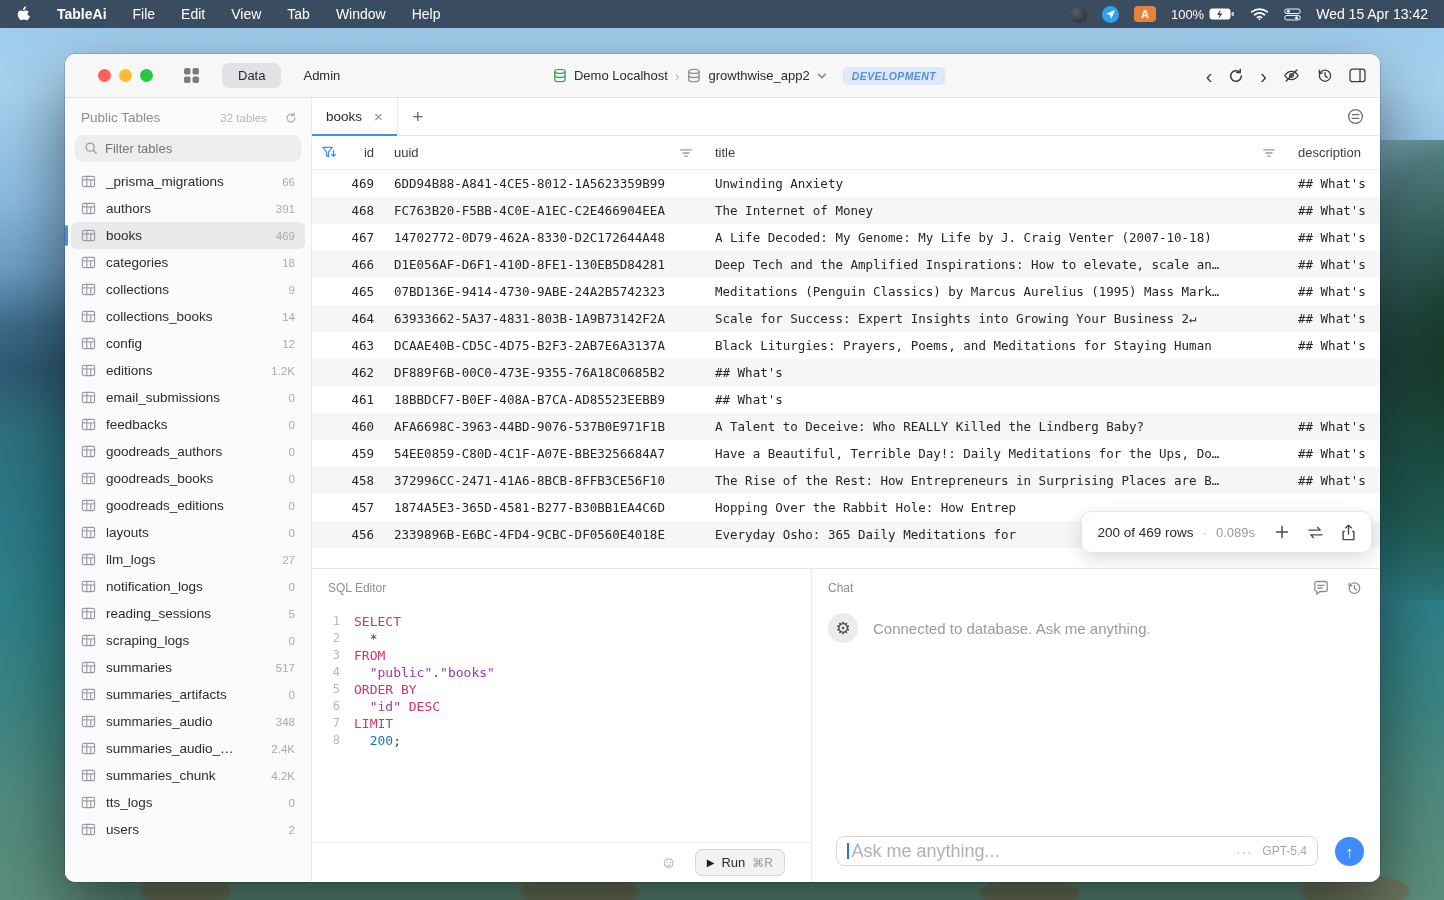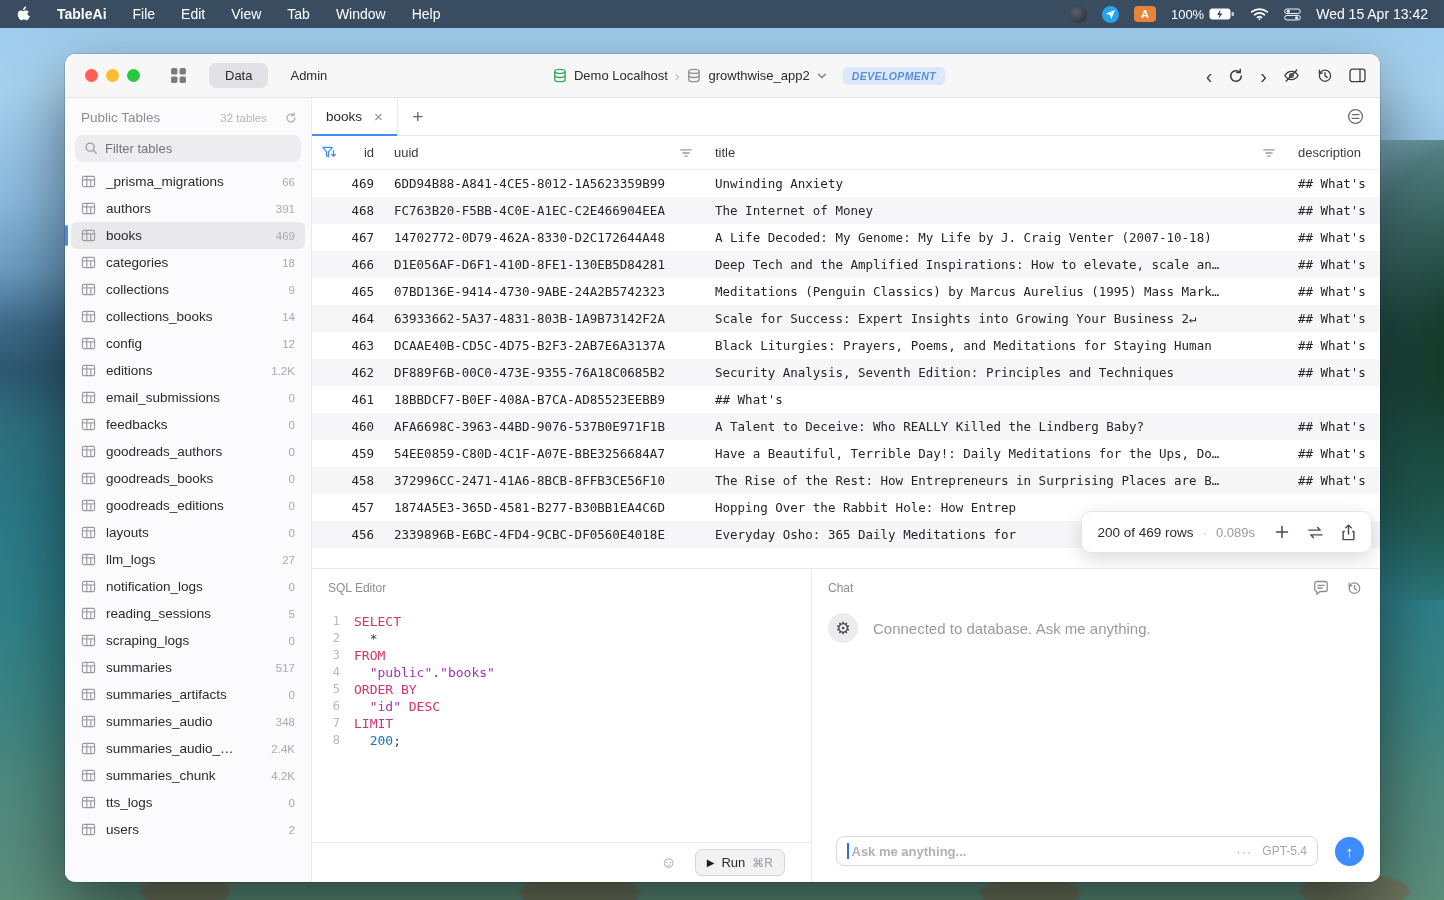--- a/index.html
+++ b/index.html
@@ -31,21 +31,21 @@
     justify-content:center; padding:0 4px; }
   .mb-batt { display:flex; align-items:center; gap:5px; font-size:13px; }
   .mb-clock { font-size:14px; white-space:nowrap; }
 
   
   .window { position:absolute; left:65px; top:54px; width:1315px; height:828px;
     border-radius:10px; background:#fff; overflow:hidden;
     box-shadow:0 30px 70px rgba(0,0,0,.5), 0 0 0 0.5px rgba(0,0,0,.25); }
 
   .titlebar { height:44px; background:#f7f7f8; border-bottom:1px solid #e3e3e6;
-    display:flex; align-items:center; padding:0 20px; position:relative; }
+    display:flex; align-items:center; padding:0 33px; position:relative; }
   .tl { width:13px; height:13px; border-radius:50%; margin-right:8px; }
   .tl-red{background:#ff5f57} .tl-yellow{background:#febc2e} .tl-green{background:#28c840}
   .tb-grid { margin-left:22px; display:flex; }
   .navtabs { display:flex; align-items:center; margin-left:22px; gap:6px; }
   .navtab { padding:5px 16px; font-size:13px; color:#2b2b2e; border-radius:7px; }
   .navtab.active { background:#e2e2e6; }
   .breadcrumb { position:absolute; left:50%; transform:translateX(-50%); margin-left:26px;
     display:flex; align-items:center; gap:7px; font-size:13px; color:#2b2b2e; white-space:nowrap; }
   .bc-sep { color:#b9b9be; font-size:14px; }
   .env-badge { margin-left:8px; background:#dce9fb; color:#5c8ed6; font-size:10.5px;
@@ -134,22 +134,22 @@
   .chat-msg-row { position:absolute; top:44px; left:16px; right:16px;
     display:flex; align-items:center; gap:15px; }
   .gear-circle { width:30px; height:30px; border-radius:50%; background:#ececef;
     display:flex; align-items:center; justify-content:center; font-size:17px;
     color:#4a4a4f; flex:none; }
   .chat-msg { color:#9a9aa0; font-size:15px; }
   .chat-inputbar { position:absolute; left:24px; right:62px; bottom:16px; height:30px;
     border:1px solid #d8d8dd; border-radius:8px; display:flex; align-items:center;
     padding:0 10px; background:#fff; }
   .caret { width:1.5px; height:16px; background:#2b6bff; margin-right:3px; flex:none; }
-  .chat-input { border:none; outline:none; flex:1; font-size:13px; color:#3b82f6;
-    background:transparent; min-width:0;font-weight:bold; }
+  .chat-input { border:none; outline:none; flex:1; font-size:18px; color:#3b82f6;
+    background:transparent; min-width:0; }
   .chat-input::placeholder { color:#b0b0b6; }
   .input-right { display:flex; align-items:center; gap:10px; color:#a6a6ac;
     font-size:12px; flex:none; }
   .dots { letter-spacing:1px; font-size:13px; }
   .send-btn { position:absolute; right:16px; bottom:16px; width:29px; height:29px;
     border-radius:50%; background:#3f8cff; color:#fff; display:flex; align-items:center;
     justify-content:center; font-size:15px; }
 </style>
 </head>
 <body>
@@ -703,21 +703,20 @@
             <span class="col-gutter"></span>
             <span class="col-id cell-id">463</span>
             <span class="col-uuid">DCAAE40B-CD5C-4D75-B2F3-2AB7E6A3137A</span>
             <span class="col-title cell-title">Black Liturgies: Prayers, Poems, and Meditations for Staying Human</span>
             <span class="col-desc cell-desc">## What's</span>
           </div>
           <div class="grid-row">
             <span class="col-gutter"></span>
             <span class="col-id cell-id">462</span>
             <span class="col-uuid">DF889F6B-00C0-473E-9355-76A18C0685B2</span>
-            <span class="col-title cell-title">Security Analysis, Seventh Edition: Principles and Techniques</span>
             <span class="col-desc cell-desc">## What's</span>
           </div>
           <div class="grid-row">
             <span class="col-gutter"></span>
             <span class="col-id cell-id">461</span>
             <span class="col-uuid">18BBDCF7-B0EF-408A-B7CA-AD85523EEBB9</span>
             <span class="col-desc cell-desc">## What's</span>
           </div>
           <div class="grid-row">
             <span class="col-gutter"></span>

